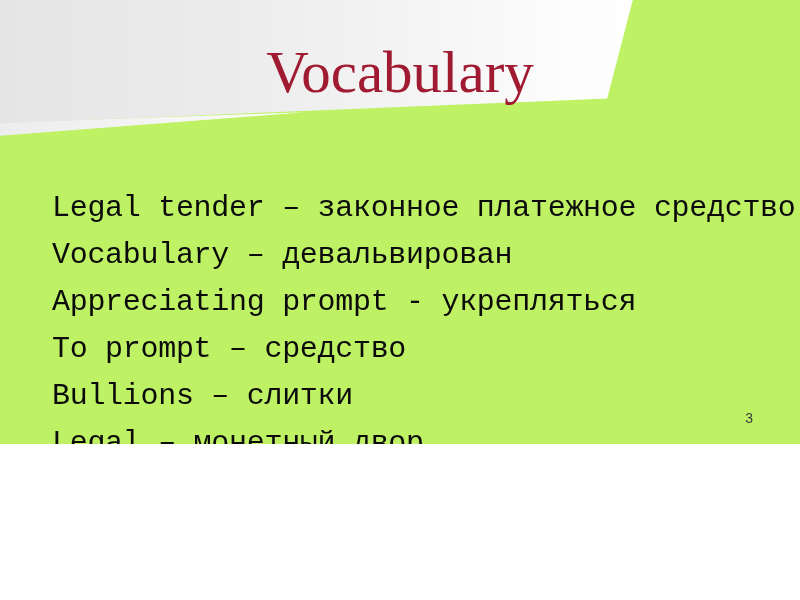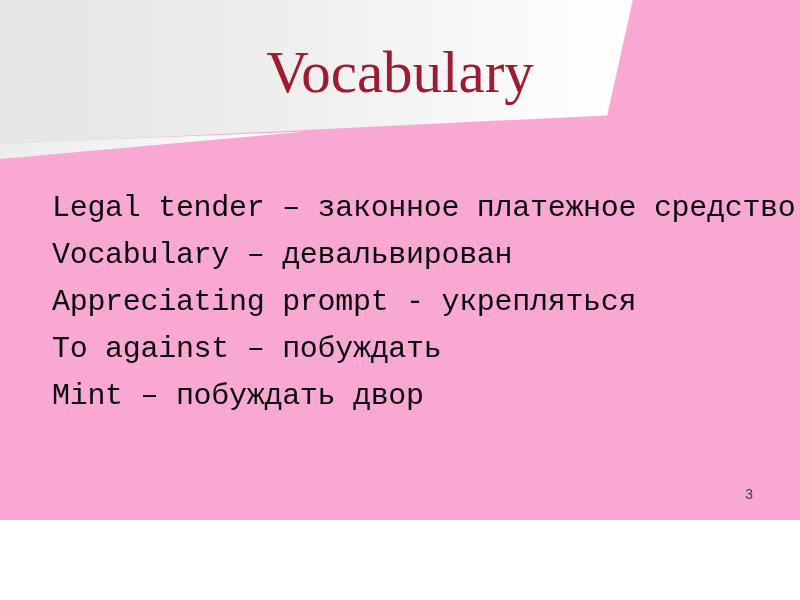--- a/index.html
+++ b/index.html
@@ -3,22 +3,22 @@
 <meta charset="utf-8">
 <style>
   html, body {
     margin: 0;
     padding: 0;
     background: #ffffff;
   }
   .slide {
     position: relative;
     width: 800px;
-    height: 520px;
-    background: #f9a8d4;
+    height: 444px;
+    background: #bef264;
     overflow: hidden;
     font-family: "Liberation Sans", sans-serif;
   }
   
   .band-soft {
     position: absolute;
     inset: 0;
     background: linear-gradient(90deg, #ededed 0%, #f8f8f8 28%, #ffffff 42%);
     clip-path: polygon(0 27.6%, 38.1% 25.3%, 0 30.6%);
   }
@@ -72,18 +72,19 @@
 <div class="slide">
   <div class="band-soft"></div>
   <div class="band-main"></div>
 
   <h1 class="title">Vocabulary</h1>
 
   <div class="vocab-list">
     <p class="vocab-line">Legal tender – законное платежное средство</p>
     <p class="vocab-line">Vocabulary – девальвирован</p>
     <p class="vocab-line">Appreciating prompt - укрепляться</p>
-    <p class="vocab-line">To against – побуждать</p>
-    <p class="vocab-line">Mint – побуждать двор</p>
+    <p class="vocab-line">To prompt – средство</p>
+    <p class="vocab-line">Bullions – слитки</p>
+    <p class="vocab-line">Legal – монетный двор</p>
   </div>
 
   <div class="page-number">3</div>
 </div>
 
 </body></html>

